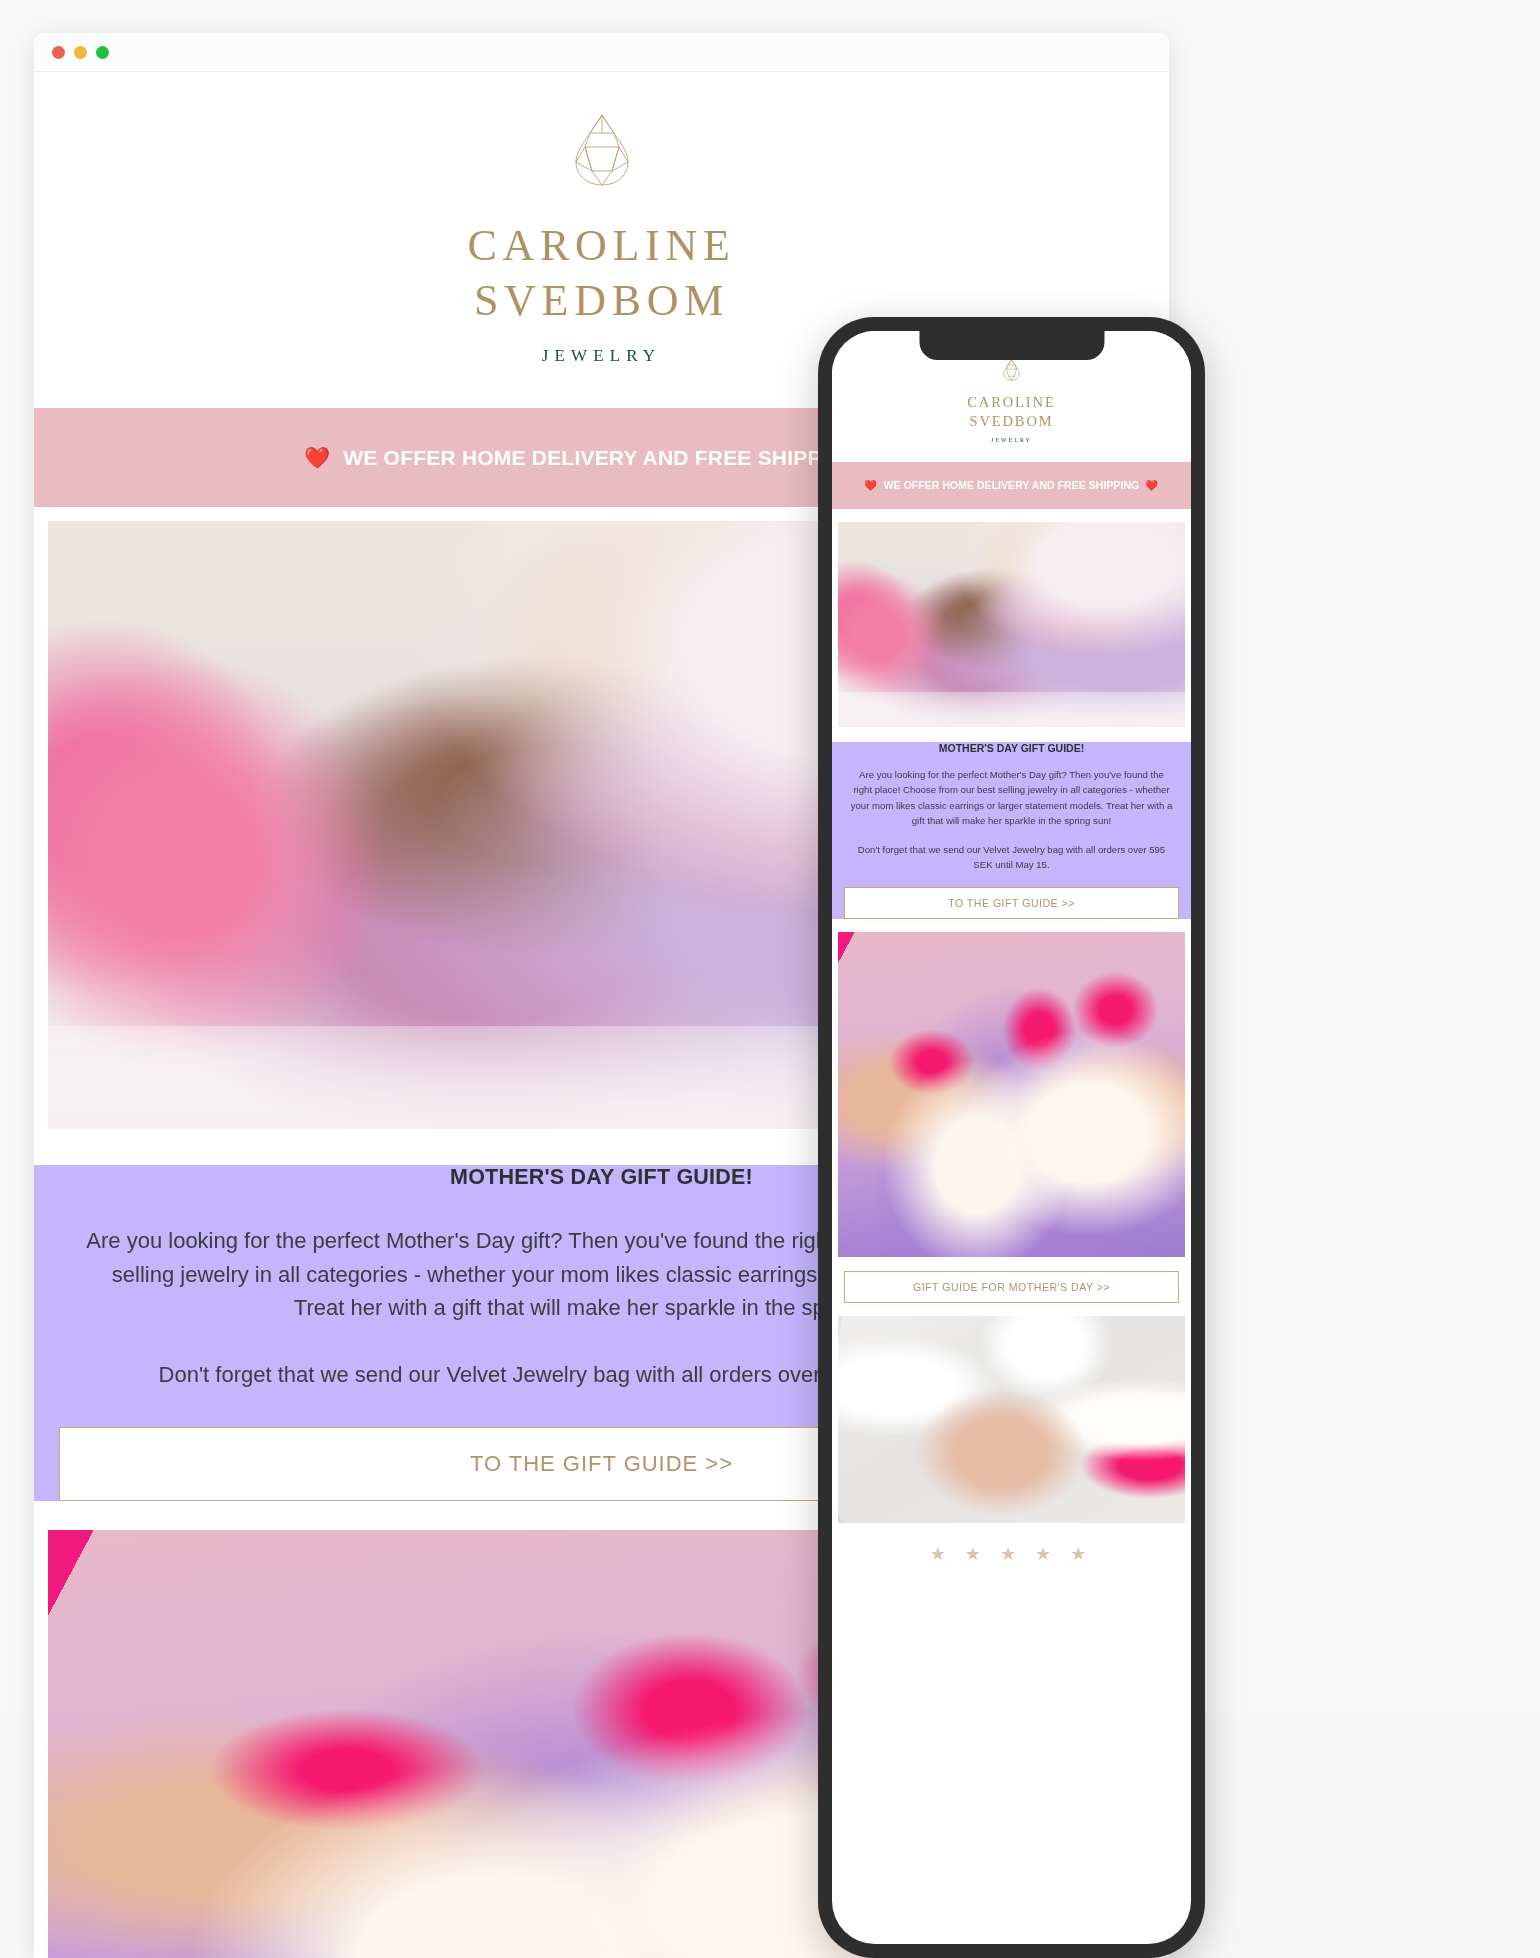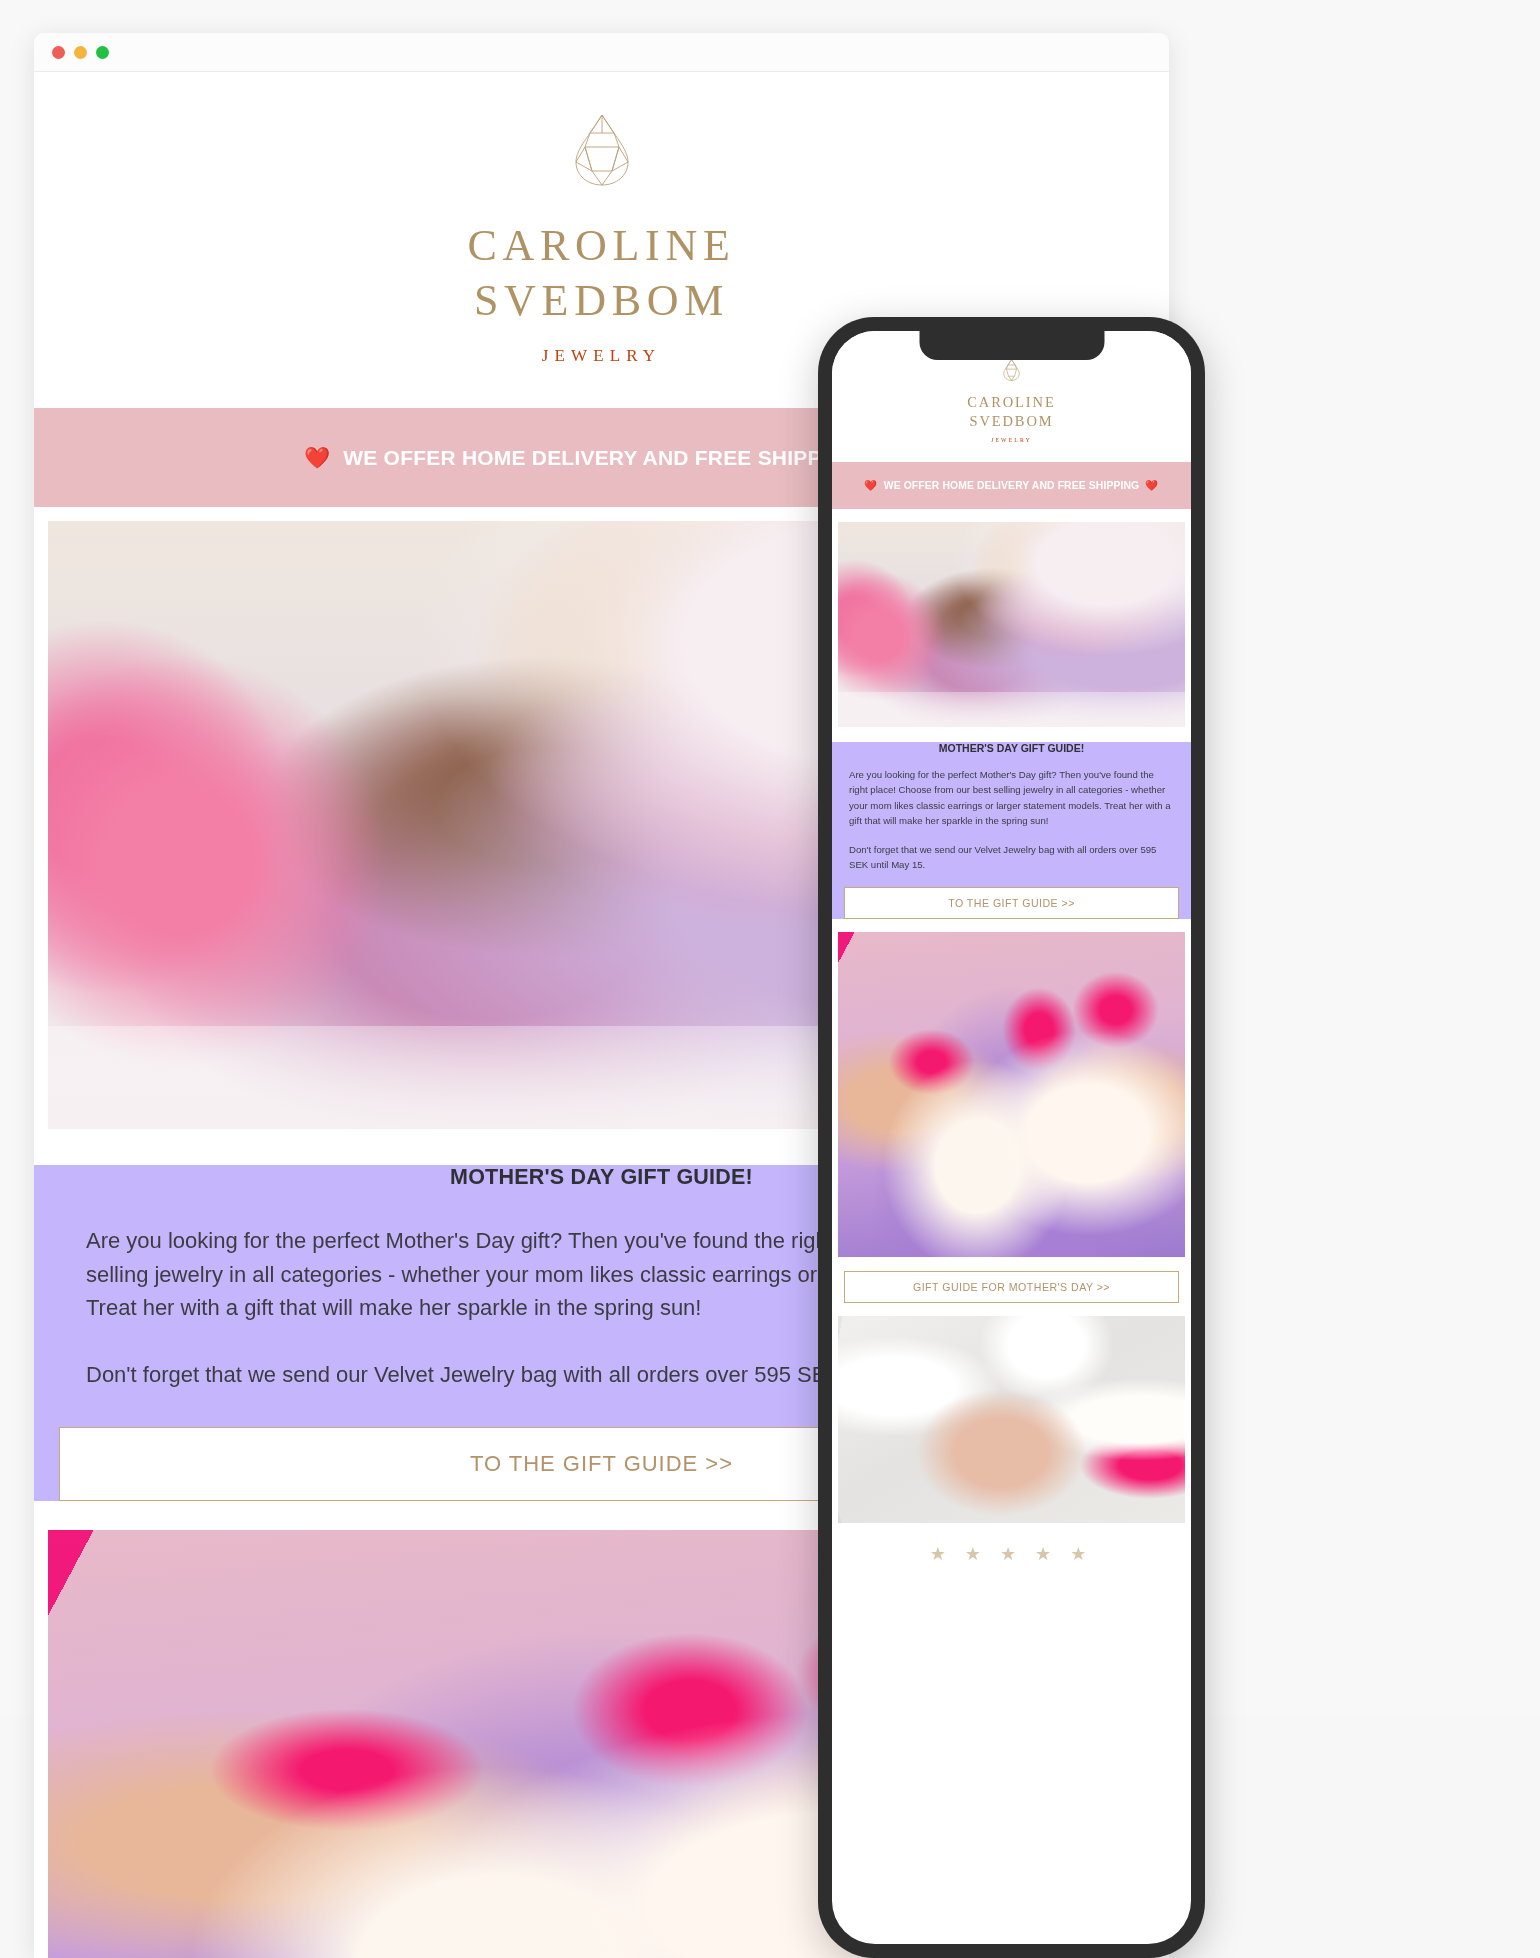--- a/index.html
+++ b/index.html
@@ -62,21 +62,21 @@
   .brand-name {
     font-family: "Liberation Serif", serif;
     color: #b09365;
     letter-spacing: 0.13em;
     line-height: 1.24;
     font-weight: 400;
   }
   .brand-line { display: block; }
   .brand-sub {
     font-family: "Liberation Serif", serif;
-    color: #c2410c;
+    color: #14532d;
     letter-spacing: 0.36em;
     margin-top: 18px;
   }
 
   
   .promo-banner {
     background: #e8bcc0;
     color: #ffffff;
     text-align: center;
     font-weight: 700;
@@ -146,20 +146,21 @@
   }
 
   
   .email-body { background: #c4b5fd; padding: 0; }
   .section-title {
     text-align: center;
     font-weight: 700;
     color: #2f3033;
   }
   .body-copy {
+    text-align: center;
     color: #3c3d41;
   }
   .cta-button {
     display: block;
     border: 1px solid #c8a97c;
     background: #ffffff;
     color: #b2936a;
     text-align: center;
     letter-spacing: 0.045em;
     text-decoration: none;

